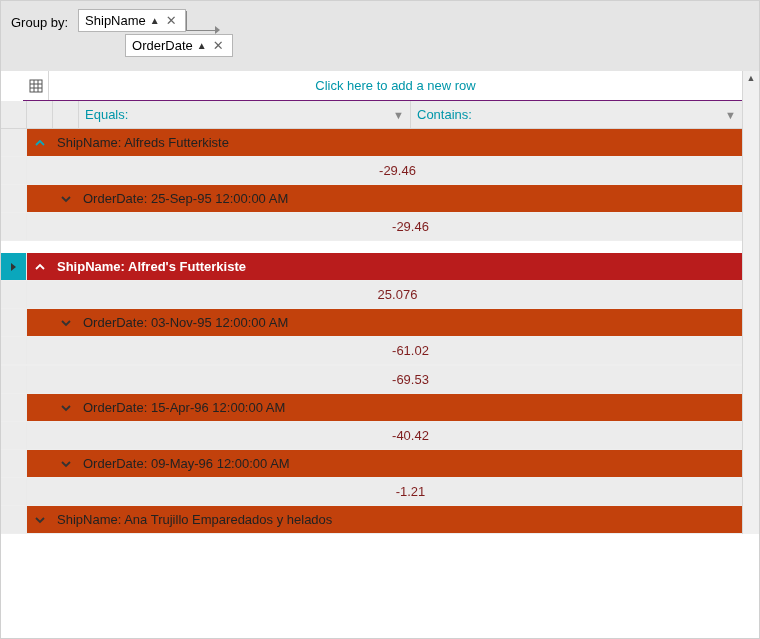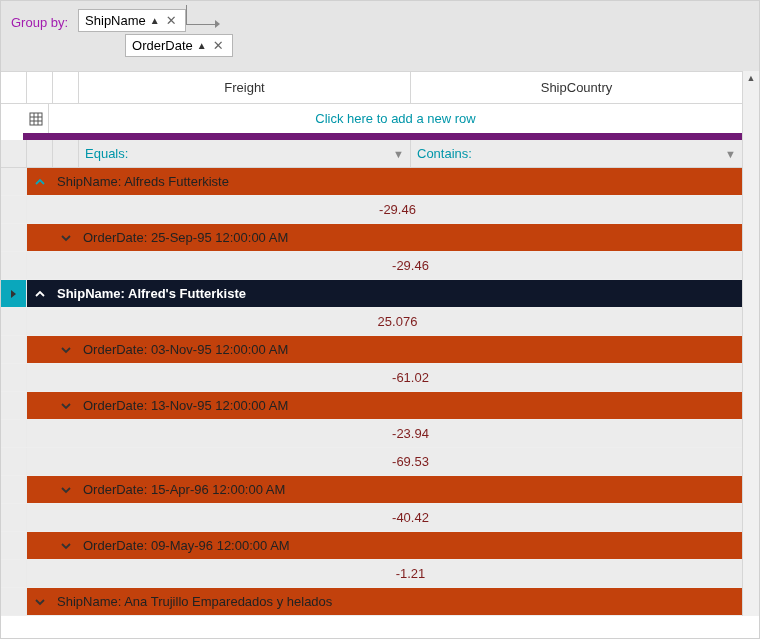--- a/index.html
+++ b/index.html
@@ -1,55 +1,55 @@
 <!DOCTYPE html>
 <html><head>
 <meta charset="utf-8">
 <style>
 * { box-sizing: border-box; margin: 0; padding: 0; font-family: "Segoe UI", Arial, sans-serif; font-size: 13px; }
 body { background: #fff; }
 .grid { width: 760px; height: 639px; border: 1px solid #d0d0d0; display: flex; flex-direction: column; }
 
 .group-panel { background: #e5e5e5; padding: 8px 10px 10px 10px; display: flex; align-items: flex-start; gap: 6px; }
-.group-label { color: #a21caf; margin-top: 6px; margin-right: 4px; }
+.group-label { color: #000000; margin-top: 6px; margin-right: 4px; }
 .group-chips { display: flex; flex-direction: column; position: relative; }
-.chip-row { display: flex; align-items: flex-start; }
+.chip-row { display: flex; align-items: center; }
 .chip { background: #fff; border: 1px solid #b5b5b5; padding: 3px 6px; display: flex; align-items: center; gap: 4px; margin-bottom: 4px; }
 .chip .sort { font-size: 10px; color: #333; }
 .chip .remove { color: #666; cursor: pointer; padding: 0 2px; }
 .connector { width: 30px; height: 20px; border-left: 1px solid #888; border-bottom: 1px solid #888; margin-left: 0; margin-top: -4px; position: relative; }
 .connector::after { content: ""; position: absolute; right: -4px; bottom: -4px; width: 0; height: 0; border-left: 5px solid #888; border-top: 4px solid transparent; border-bottom: 4px solid transparent; }
 .chip2-wrap { display: flex; align-items: center; margin-left: 47px; margin-top: -2px; }
 
 .header-row { display: flex; border-top: 1px solid #d6d6d6; border-bottom: 1px solid #d6d6d6; background: #fff; }
 .rowhead-cell { width: 26px; border-right: 1px solid #d6d6d6; }
 .indent-cell { width: 26px; border-right: 1px solid #d6d6d6; }
 .col-freight { flex: 1; text-align: center; padding: 8px 6px; border-right: 1px solid #d6d6d6; color: #333; }
 .col-shipcountry { flex: 1; text-align: center; padding: 8px 6px; color: #333; }
 .vsb { width: 17px; background: #f0f0f0; border-left: 1px solid #d6d6d6; position: relative; }
 .vsb .up { position: absolute; top: 0; left: 0; right: 0; height: 14px; text-align: center; font-size: 9px; color: #555; line-height: 14px; }
 
-.addnew-row { display: flex; border-bottom: 7px solid #701a75; background: #fff; margin-left: 22px; }
+.addnew-row { display: flex; border-bottom: 1px solid #701a75; background: #fff; margin-left: 22px; }
 .addnew-icon { width: 26px; border-right: 1px solid #d6d6d6; display: flex; align-items: center; justify-content: center; }
 .addnew-text { flex: 1; text-align: center; color: #0096a9; padding: 7px 6px; cursor: pointer; }
 
 .filter-row { display: flex; border-bottom: 1px solid #d6d6d6; background: #ececec; }
 .filter-cell { display: flex; align-items: center; padding: 6px 6px; color: #0096a9; gap: 18px; border-right: 1px solid #d6d6d6; }
 .filter-cell.last { border-right: none; }
 .filter-label { color: #0096a9; }
 .funnel { color: #888; font-size: 11px; margin-left: auto; }
 
 .body { flex: 1; overflow: hidden; display: flex; flex-direction: column; }
 .row { display: flex; align-items: stretch; border-bottom: 1px solid #eee; background: #c2410c; }
 .row .rh { width: 26px; border-right: 1px solid #eaeaea; background: #ececec; display: flex; align-items: center; justify-content: center; }
 .row .cell { padding: 6px 6px; }
 .row .ind { width: 26px; }
 .row .exp { width: 26px; display: flex; align-items: center; justify-content: center; cursor: pointer; }
 .row .group-text { flex: 1; padding: 6px 4px; color: #222; }
-.row.selected { background: #0f172a; color: #fff; }
+.row.selected { background: #b91c1c; color: #fff; margin-top: 12px; }
 .row.selected .rh { background: #0aa7bc; }
 .row.selected .group-text { color: #fff; font-weight: 600; }
 .row.summary { background: #ececec; }
 .row.summary .val { flex: 1; text-align: center; color: #7f1d1d; }
 .row.sub .sub-text { color: #222; }
 
 .tri { display: inline-block; width: 0; height: 0; border-left: 5px solid #333; border-top: 4px solid transparent; border-bottom: 4px solid transparent; }
 
 svg.chev { width: 12px; height: 12px; }
 
@@ -76,27 +76,20 @@
           <span>OrderDate</span>
           <span class="sort">▲</span>
           <span class="remove">✕</span>
         </div>
       </div>
     </div>
   </div>
 
   <div style="display:flex;">
     <div style="flex:1;">
-      <div class="header-row">
-        <div class="rowhead-cell"></div>
-        <div class="indent-cell"></div>
-        <div class="indent-cell"></div>
-        <div class="col-freight">Freight</div>
-        <div class="col-shipcountry">ShipCountry</div>
-      </div>
 
       <div class="addnew-row">
         <div class="addnew-icon grid-icon">
           <svg viewBox="0 0 14 14">
               <rect x="1" y="1" width="12" height="12" fill="none" stroke="#555"></rect>
               <line x1="1" y1="5" x2="13" y2="5" stroke="#555"></line>
               <line x1="1" y1="9" x2="13" y2="9" stroke="#555"></line>
               <line x1="5" y1="1" x2="5" y2="13" stroke="#555"></line>
               <line x1="9" y1="1" x2="9" y2="13" stroke="#555"></line>
             </svg>
@@ -174,35 +167,24 @@
               </svg>
             </div>
             <div class="group-text sub-text">OrderDate: 03-Nov-95 12:00:00 AM</div>
           </div>
           <div class="row summary">
             <div class="rh"></div>
             <div class="ind"></div>
             <div class="ind"></div>
             <div class="val cell">-61.02</div>
           </div>
-          <div class="row sub">
-            <div class="rh"></div>
-            <div class="ind"></div>
-            <div class="exp">
-              <svg class="chev" viewBox="0 0 12 12">
-                <polyline points="2,4 6,8 10,4" fill="none" stroke="#333" stroke-width="1.8"></polyline>
-              </svg>
-            </div>
-            <div class="group-text sub-text">OrderDate: 13-Nov-95 12:00:00 AM</div>
-          </div>
-          <div class="row summary">
-            <div class="rh"></div>
-            <div class="ind"></div>
-            <div class="ind"></div>
-            <div class="val cell">-23.94</div>
+          <div class="row summary">
+            <div class="rh"></div>
+            <div class="ind"></div>
+            <div class="ind"></div>
           </div>
           <div class="row summary">
             <div class="rh"></div>
             <div class="ind"></div>
             <div class="ind"></div>
             <div class="val cell">-69.53</div>
           </div>
           <div class="row sub">
             <div class="rh"></div>
             <div class="ind"></div>

